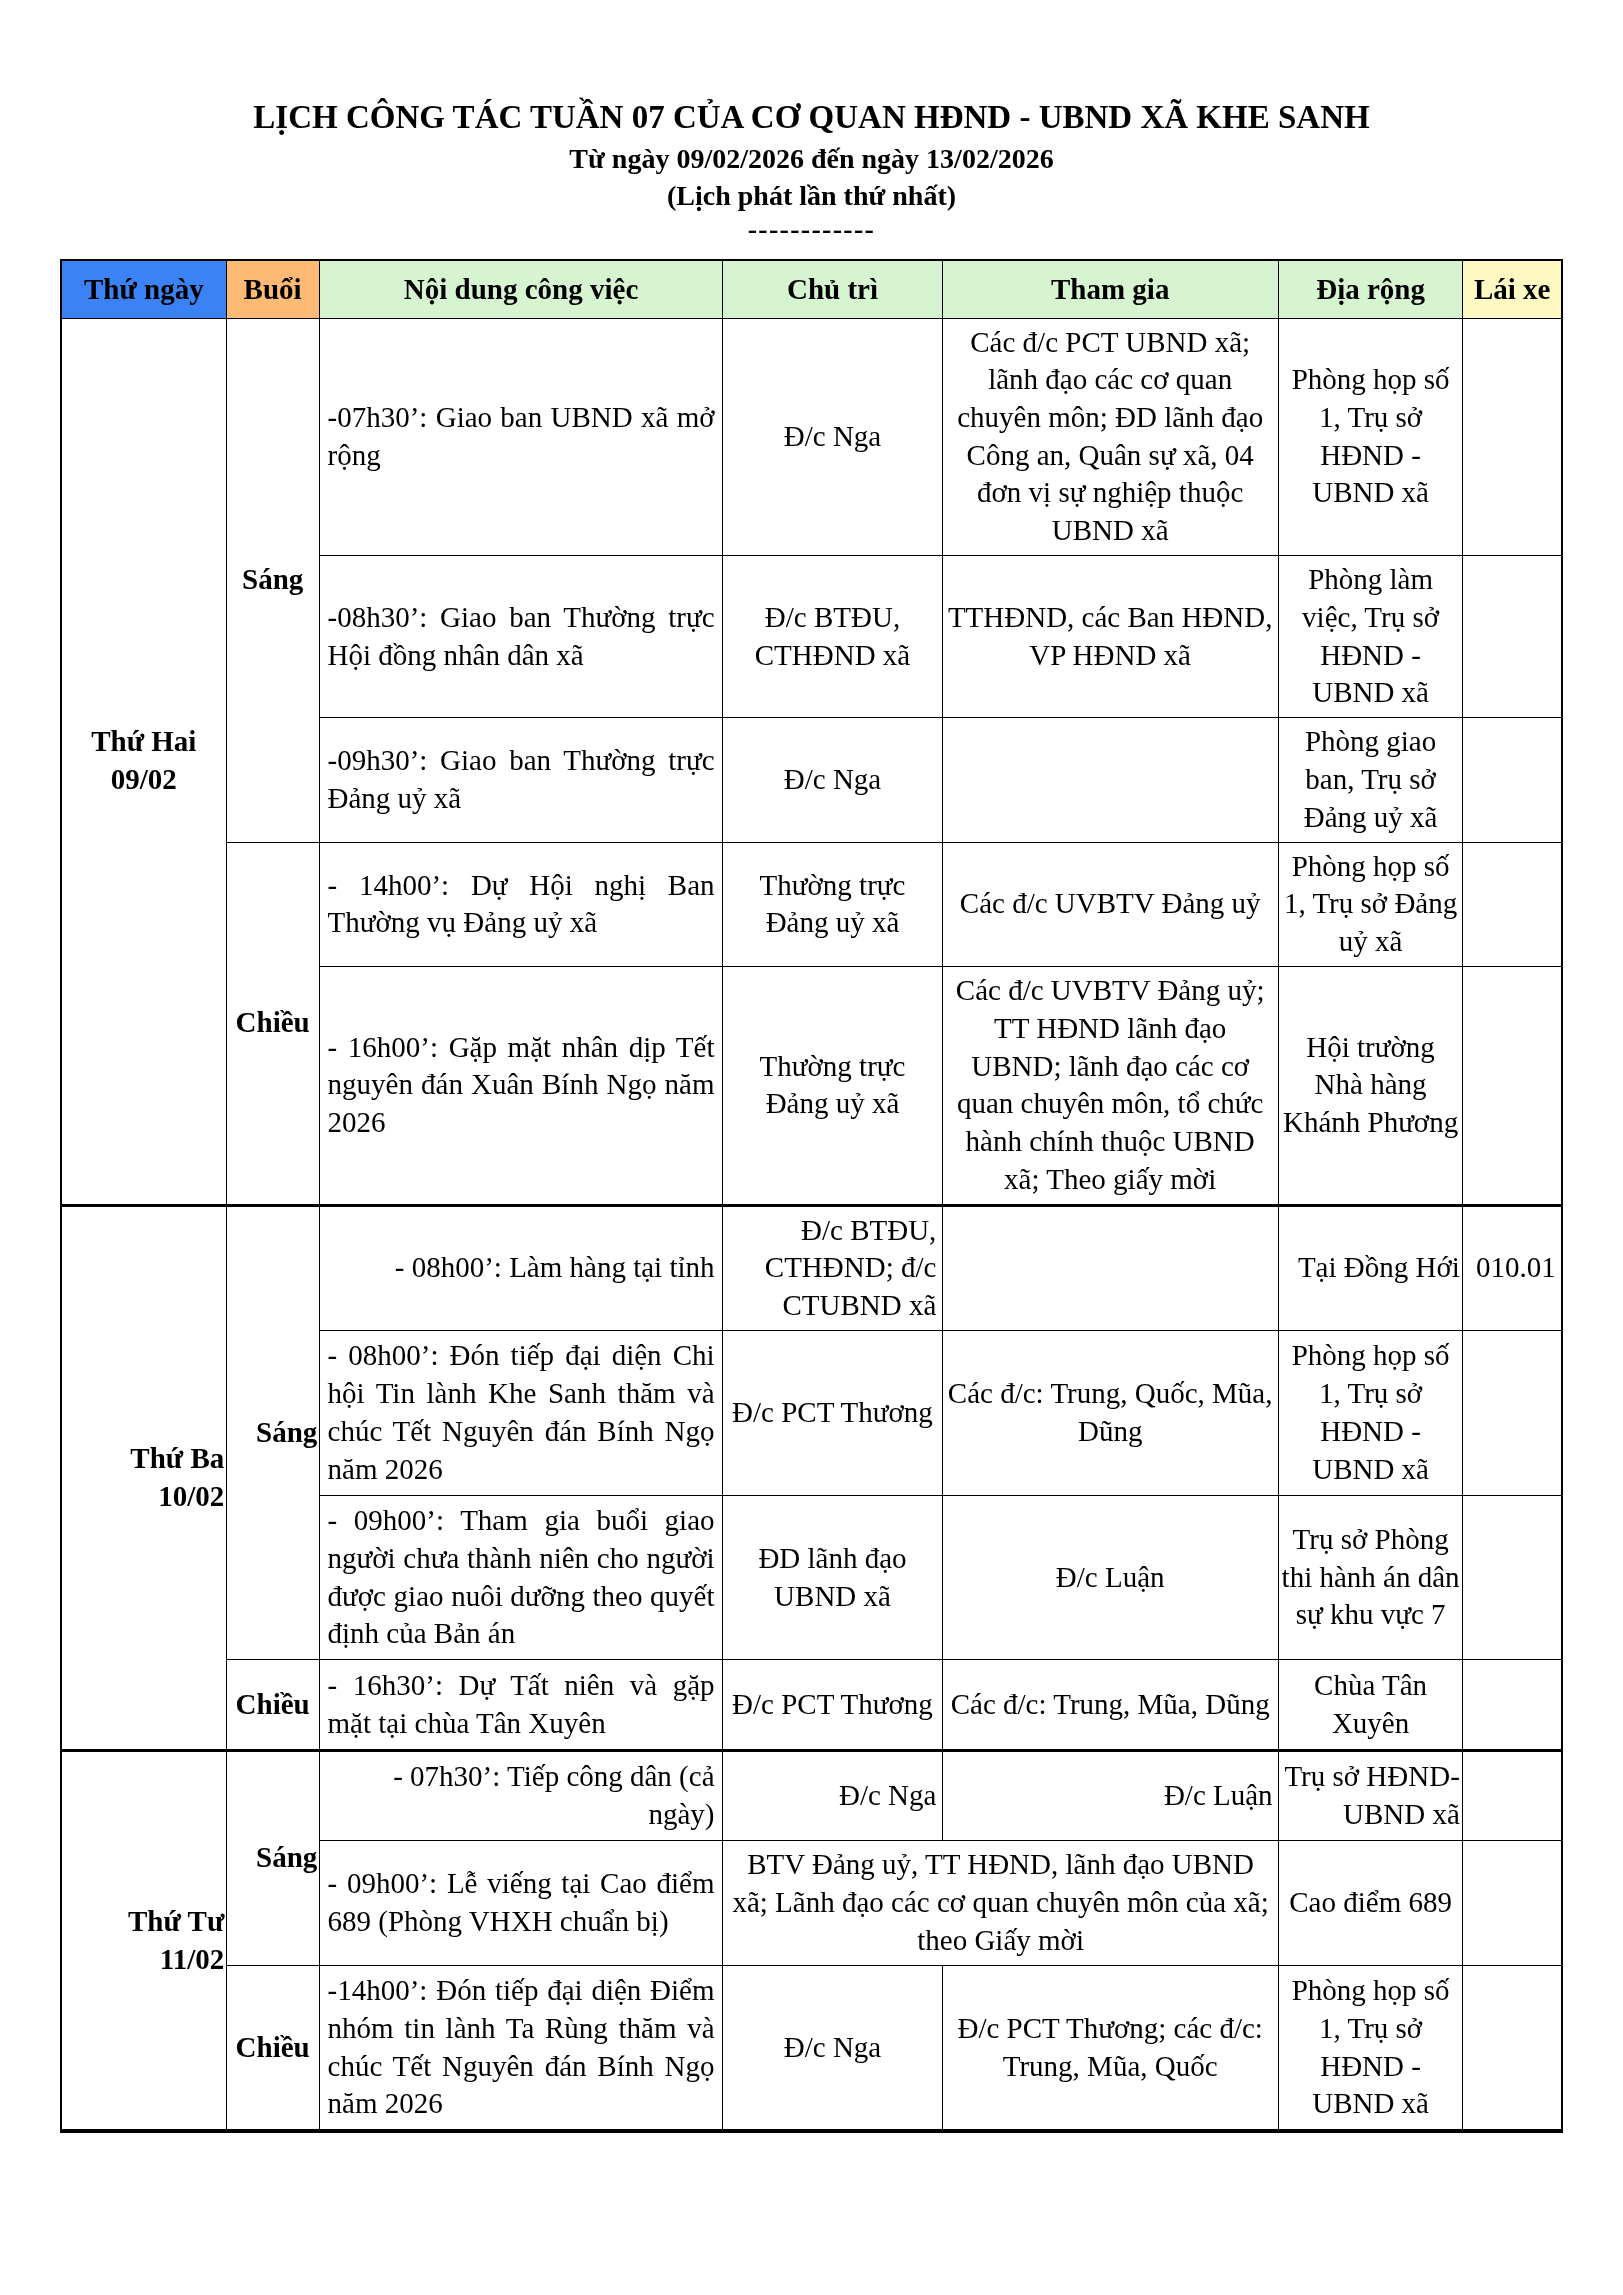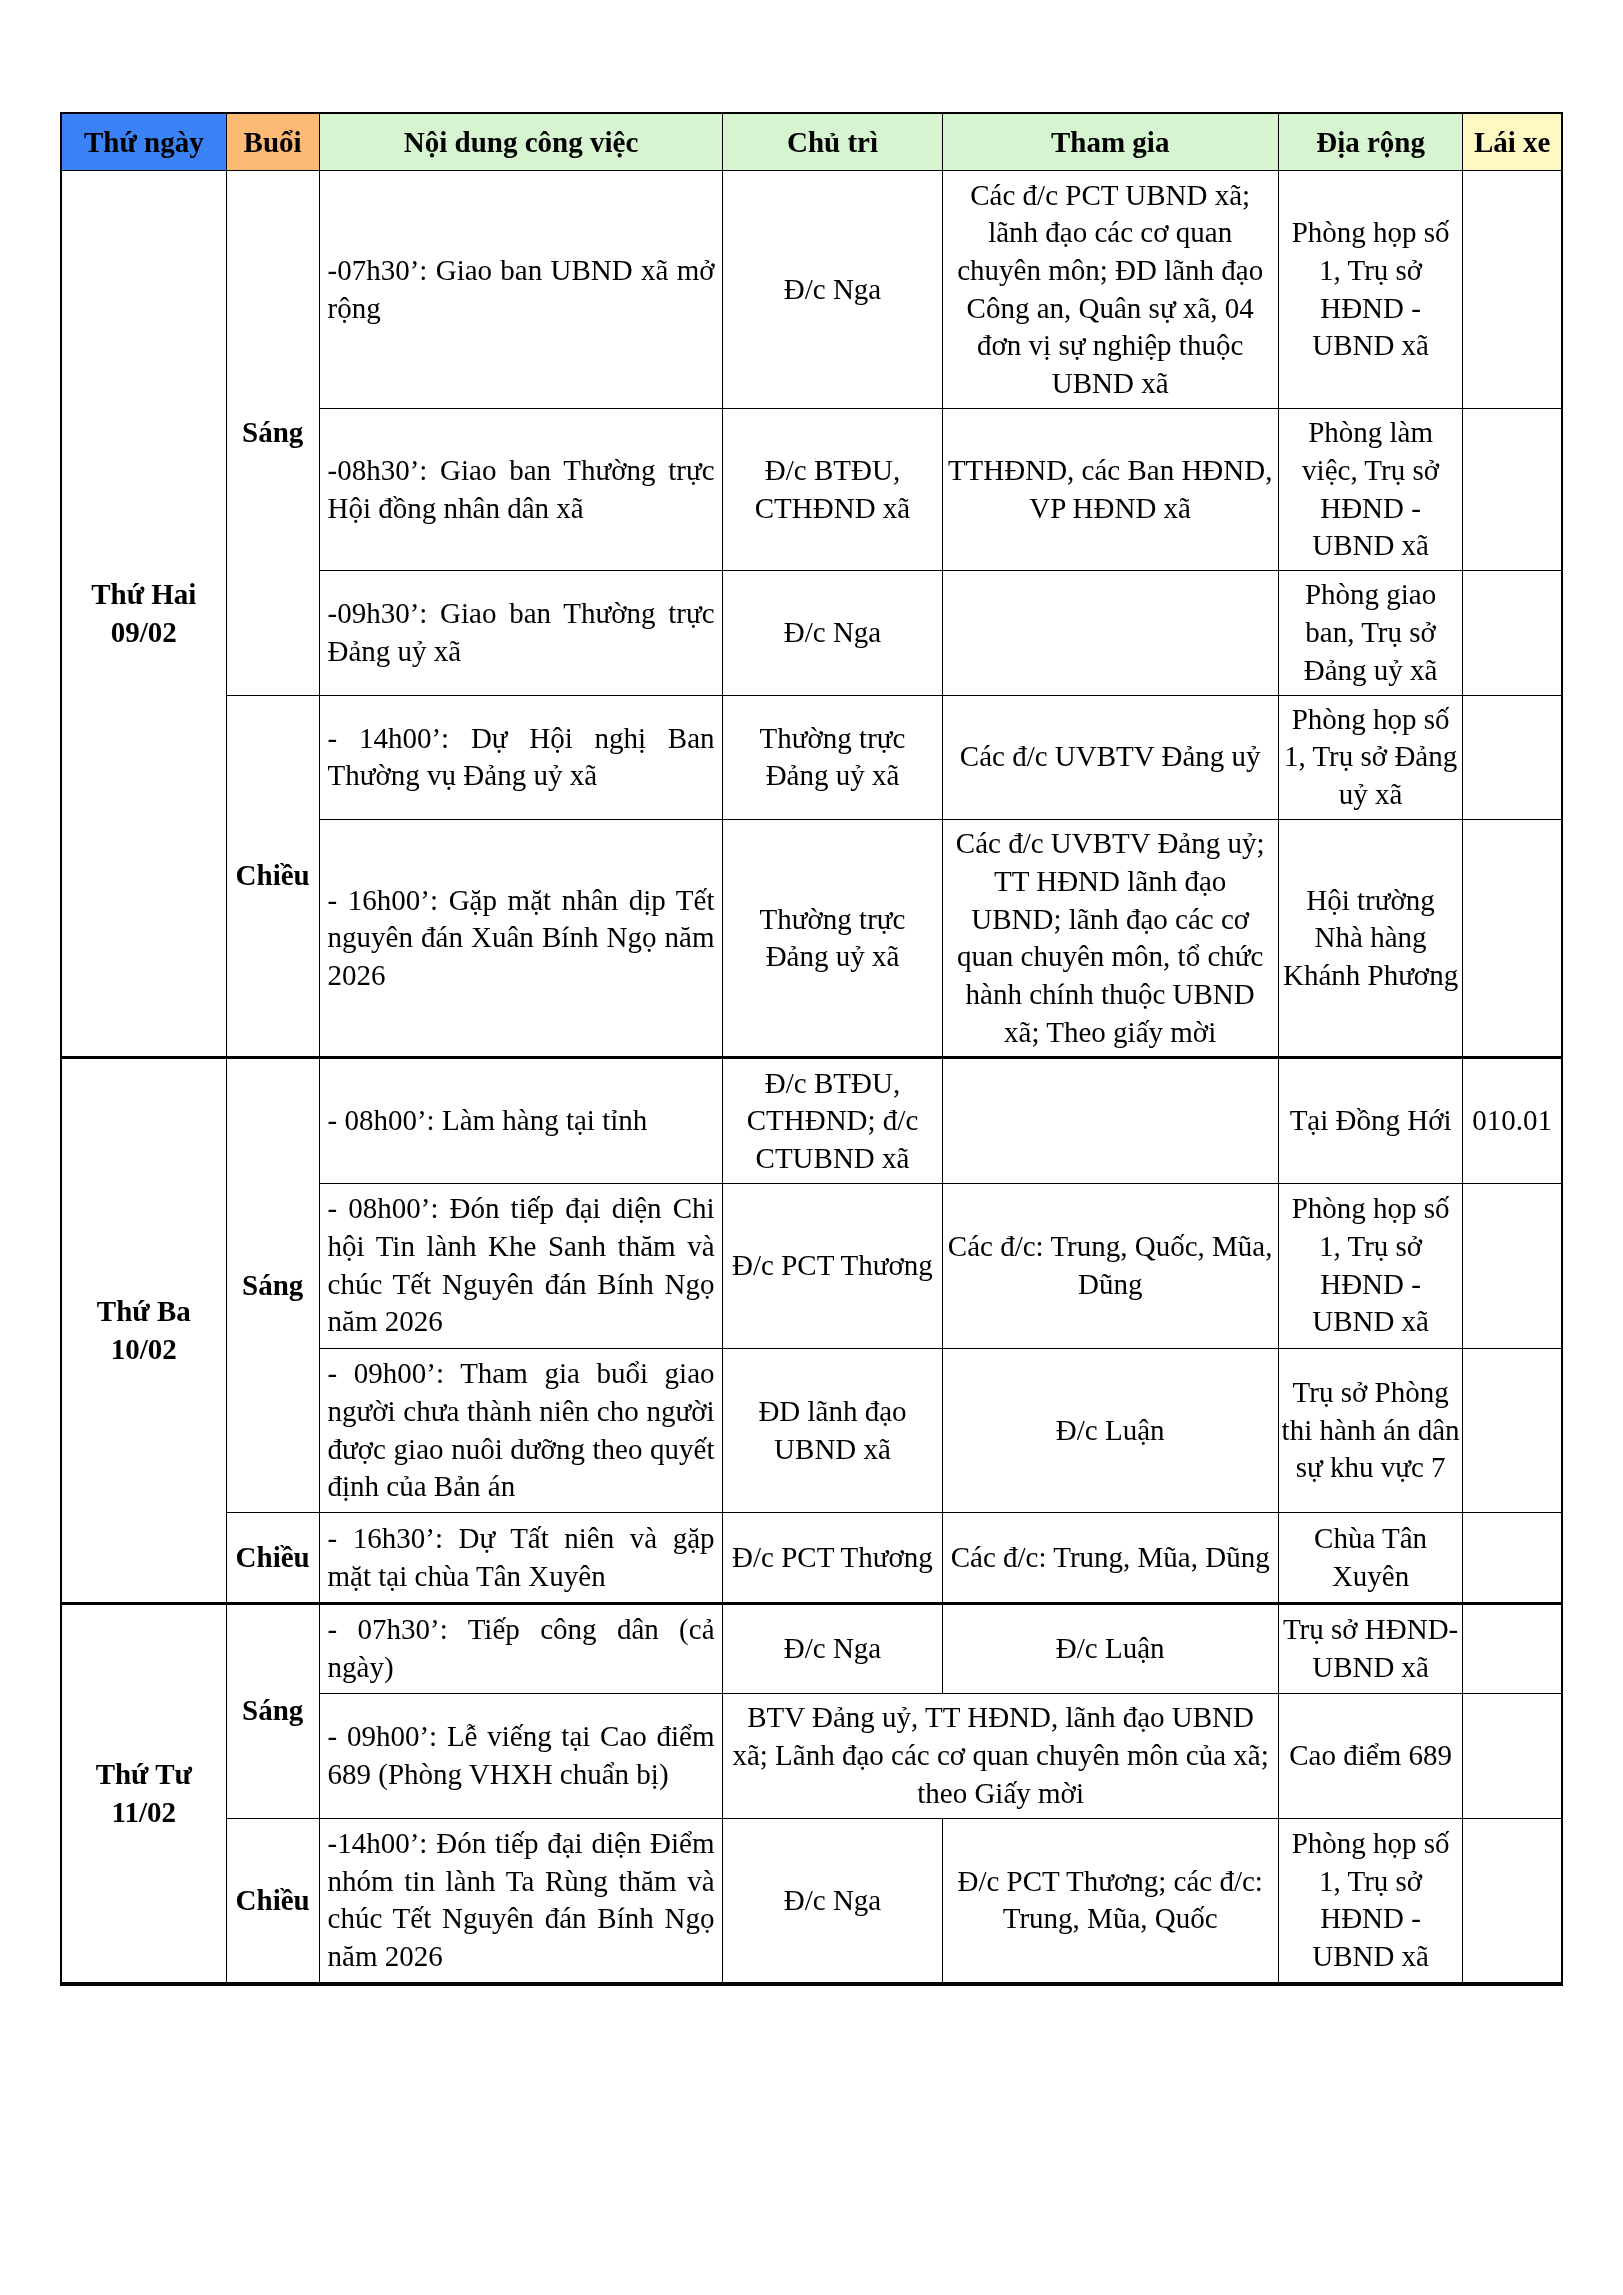--- a/index.html
+++ b/index.html
@@ -25,30 +25,36 @@
   thead th {
     font-weight: bold; text-align: center;
     padding: 9.2px 2.6px;
   }
   td { padding: 5.2px 6.5px; }
   td.content { text-align: justify; padding: 6.5px 7.9px; }
   td.center  { text-align: center; padding: 5.2px 5.2px; }
   td.loc     { text-align: center; padding: 5.2px 2.6px; }
   td.day-cell, td.session-cell { font-weight: bold; text-align: center; padding: 3.9px 1.3px; }
   td.it { }
-  tr.day-sep td { border-top: 3.9px solid #000; }
+  tr.day-sep td { border-top: 3.9px solid #000; text-align: right; }
   col.c-day { width: 11.0%; } col.c-session { width: 6.2%; }
   col.c-task { width: 26.9%; } col.c-chair { width: 14.6%; }
   col.c-part { width: 22.4%; } col.c-loc { width: 12.3%; }
   col.c-driver { width: 6.6%; }
 </style>
 </head>
 <body>
 
 <div class="page">
+  <div class="doc-header">
+    <div class="doc-title">LỊCH CÔNG TÁC TUẦN 07 CỦA CƠ QUAN HĐND - UBND XÃ KHE SANH</div>
+    <div class="doc-subtitle">Từ ngày 09/02/2026 đến ngày 13/02/2026</div>
+    <div class="doc-note">(Lịch phát lần thứ nhất)</div>
+    <div class="doc-divider">------------</div>
+  </div>
 
   <table class="schedule">
     <colgroup>
       <col class="c-day">
         <col class="c-session">
         <col class="c-task">
         <col class="c-chair">
       <col class="c-part">
         <col class="c-loc">
         <col class="c-driver">

